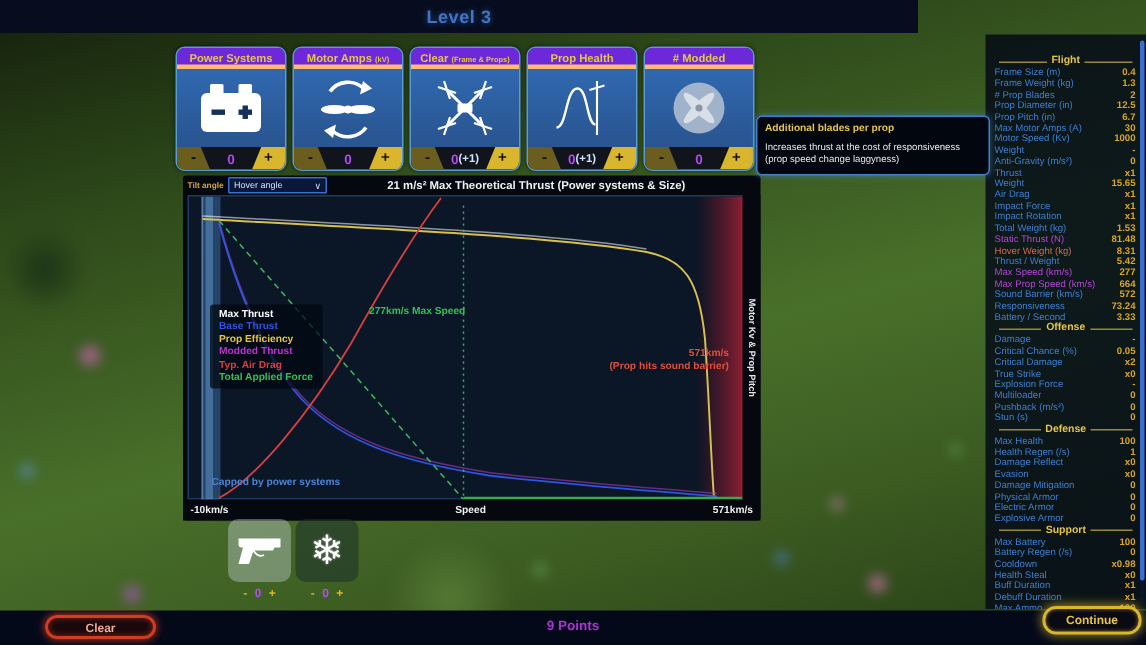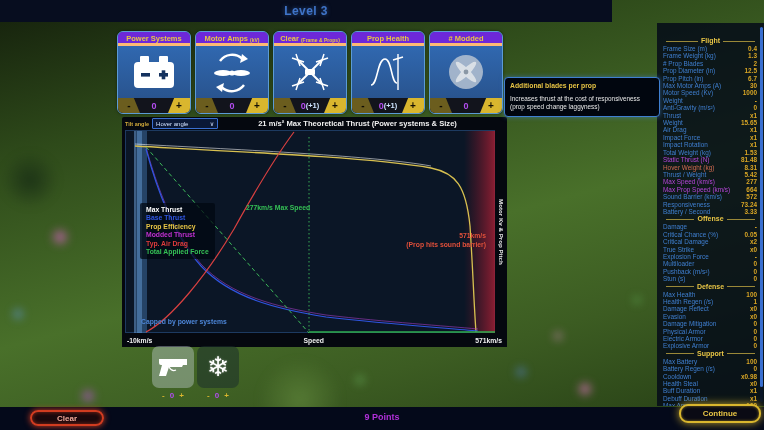--- a/index.html
+++ b/index.html
@@ -70,21 +70,21 @@
   .slot-ctr{position:absolute;top:390px;width:42px;display:flex;justify-content:center;gap:5px;align-items:center;height:11px;}
   #sc-gun{left:152px;} #sc-freeze{left:197px;}
   .slot-ctr .m,.slot-ctr .p{color:#d9b62e;font-weight:bold;font-size:8px;}
   .slot-ctr .z{color:#b24df0;font-weight:bold;font-size:8px;}
   
   #footer{position:absolute;left:0;bottom:0;width:764px;height:23px;background:#04091a;}
   #points{position:absolute;left:0;right:0;top:412px;text-align:center;color:#b030d8;font-weight:bold;font-size:9px;}
   #clear-btn{position:absolute;left:30px;top:410px;width:74px;height:16px;border:2px solid #d23c20;border-radius:9px;
     color:#f0a898;font-weight:bold;font-size:8px;background:rgba(40,8,4,.6);display:flex;align-items:center;justify-content:center;
     box-shadow:0 0 6px #d23c20, inset 0 0 4px rgba(210,60,32,.6);cursor:pointer;}
-  #continue-btn{position:absolute;right:3px;top:404px;width:82px;height:19px;border:2px solid #d9b62e;border-radius:9px;
+  #continue-btn{position:absolute;right:3px;top:404px;width:66px;height:19px;border:2px solid #d9b62e;border-radius:9px;
     color:#e8c545;font-weight:bold;font-size:8px;background:#0a0a14;display:flex;align-items:center;justify-content:center;
     box-shadow:0 0 8px rgba(217,182,46,.85), inset 0 0 3px rgba(217,182,46,.6);cursor:pointer;z-index:6;}
   
   #sidebar{position:absolute;left:657px;top:23px;width:107px;height:383px;background:rgba(4,10,24,.84);padding-top:14px;overflow:hidden;}
   #sb-scroll{position:absolute;right:1px;top:4px;width:3px;height:375px;background:rgba(12,24,48,.7);border-radius:2px;}
   #sb-thumb{position:absolute;right:0;top:0;width:3px;height:360px;background:#3a6fd0;border-radius:2px;}
   .sec-h{display:flex;align-items:center;color:#e8c545;font-weight:bold;font-size:7px;padding:0 6px;line-height:8px;}
   .sec-h::before,.sec-h::after{content:"";flex:1;border-top:1px solid #9a8838;margin:0 3px;}
   .s-row{display:flex;justify-content:space-between;padding:0 7px 0 6px;font-size:6.4px;line-height:7.4px;white-space:nowrap;}
   .s-l{color:#3f7fd0;} .s-v{color:#d9a625;font-weight:bold;}

